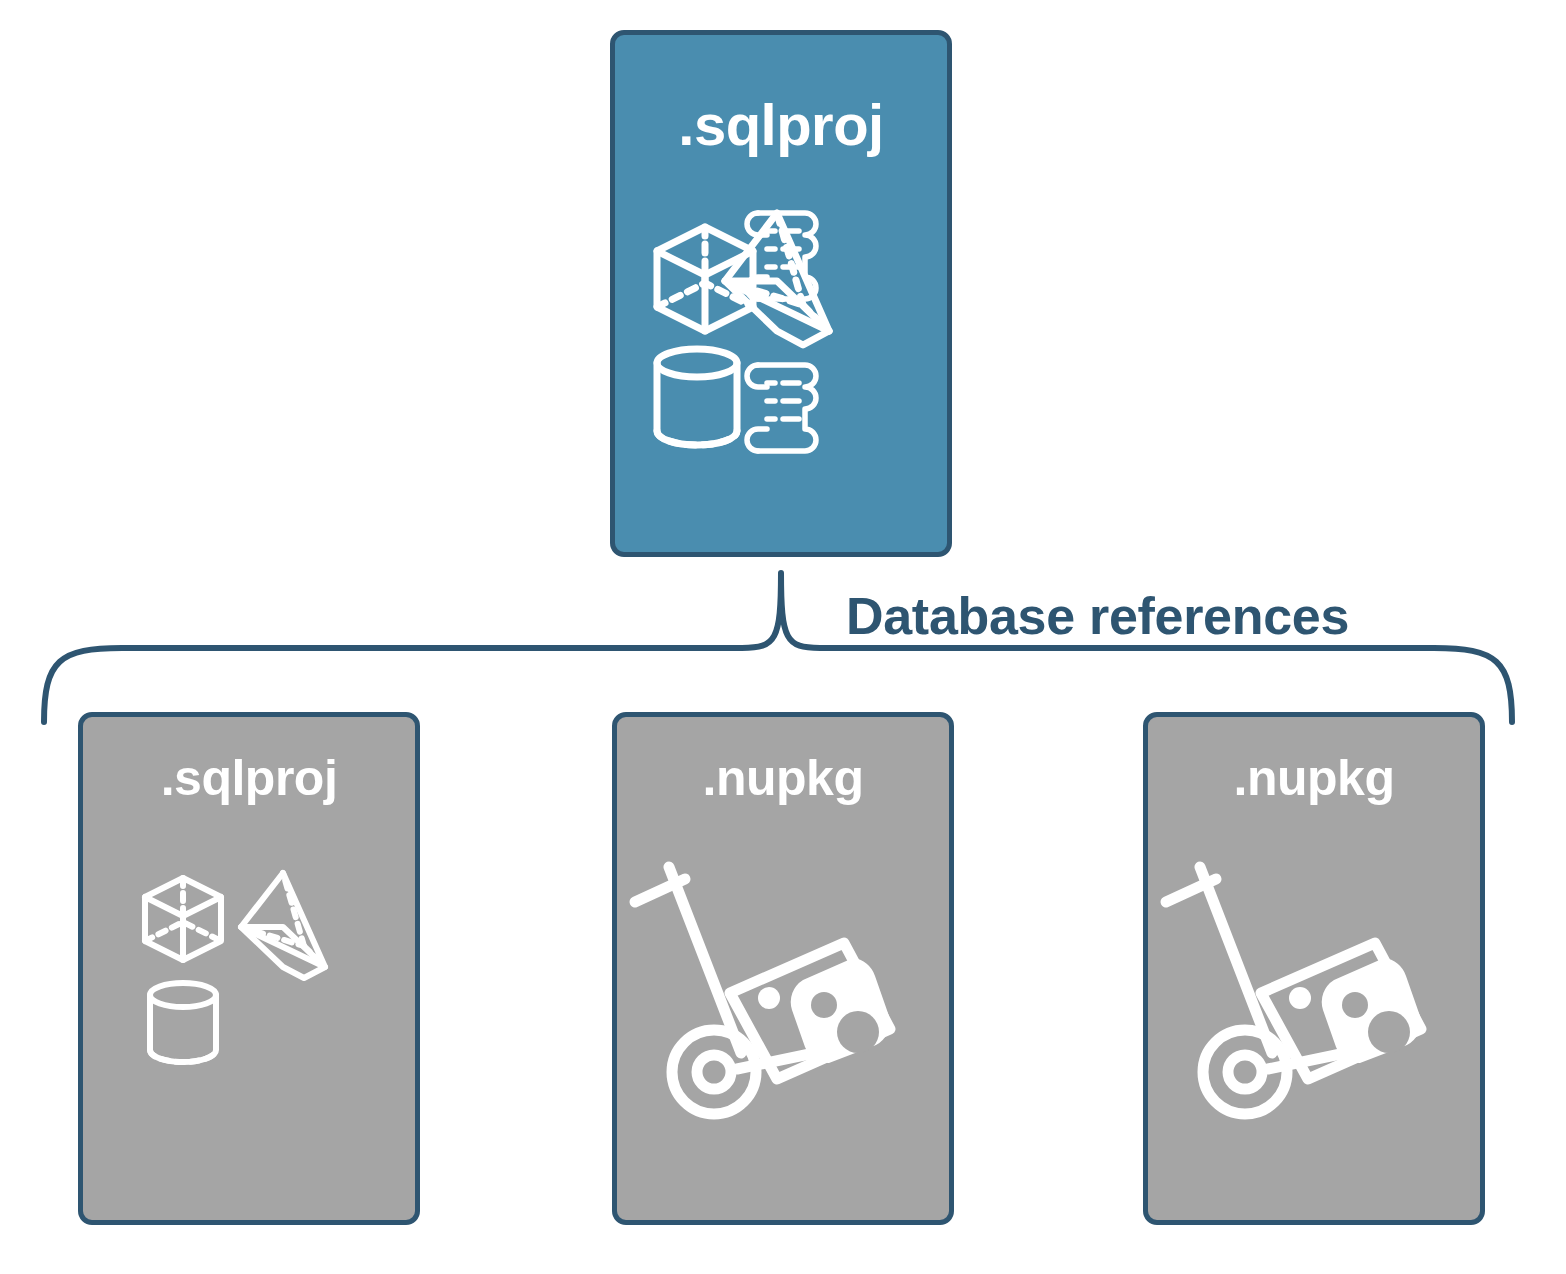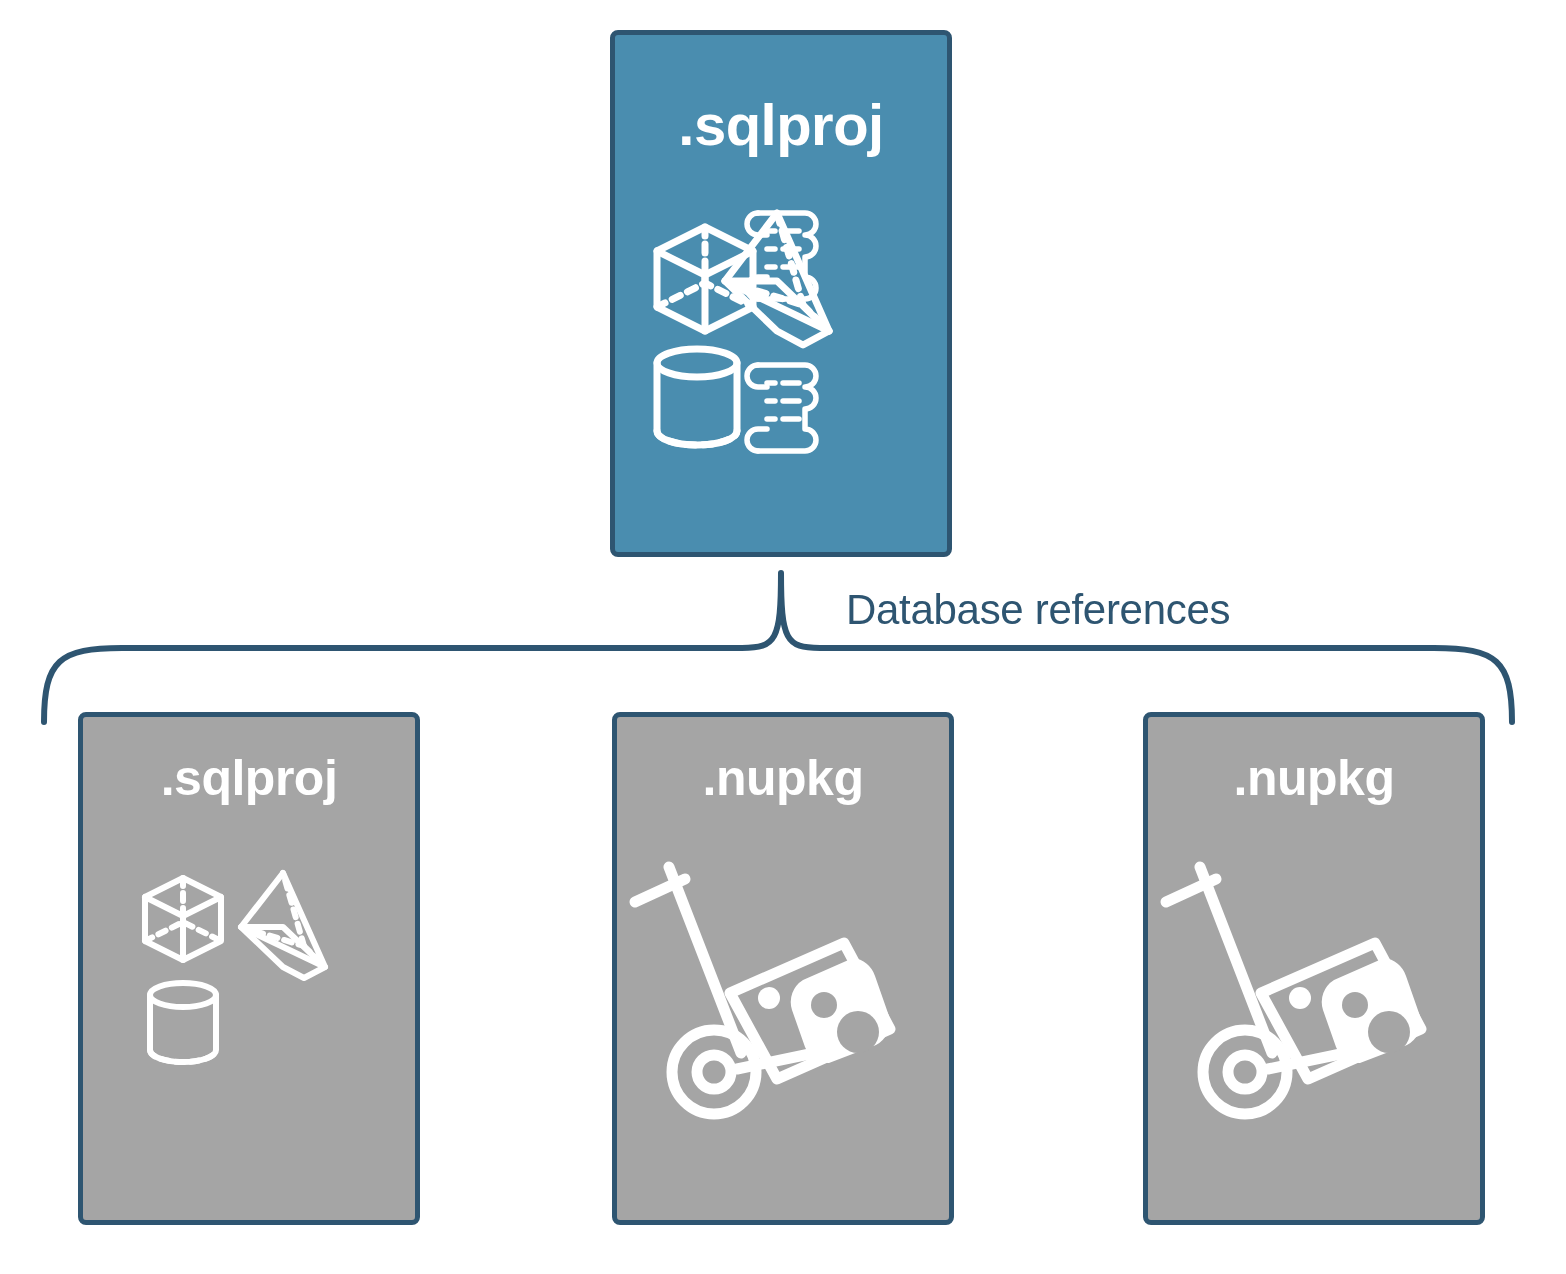--- a/index.html
+++ b/index.html
@@ -14,21 +14,21 @@
     position: relative;
     width: 1566px;
     height: 1274px;
     background: #ffffff;
     overflow: hidden;
   }
   .node {
     position: absolute;
     box-sizing: border-box;
     border: 5px solid #2E5571;
-    border-radius: 8px;
+    border-radius: 14px;
     display: block;
   }
   .node.blue   { background: #4A8DAF; }
   .node.gray   { background: #A5A5A5; }
 
   .node-label {
     position: absolute;
     left: 0;
     right: 0;
     text-align: center;
@@ -58,22 +58,22 @@
     left: 0;
     top: 0;
     width: 1566px;
     height: 1274px;
     pointer-events: none;
   }
 
   .brace-label {
     position: absolute;
     color: #2E5571;
-    font-weight: normal;
-    font-size: 42px;
+    font-weight: bold;
+    font-size: 52px;
     letter-spacing: -0.3px;
     white-space: nowrap;
     font-family: "Liberation Sans", sans-serif;
   }
 </style>
 </head>
 <body>
 
 <div id="canvas">
 

